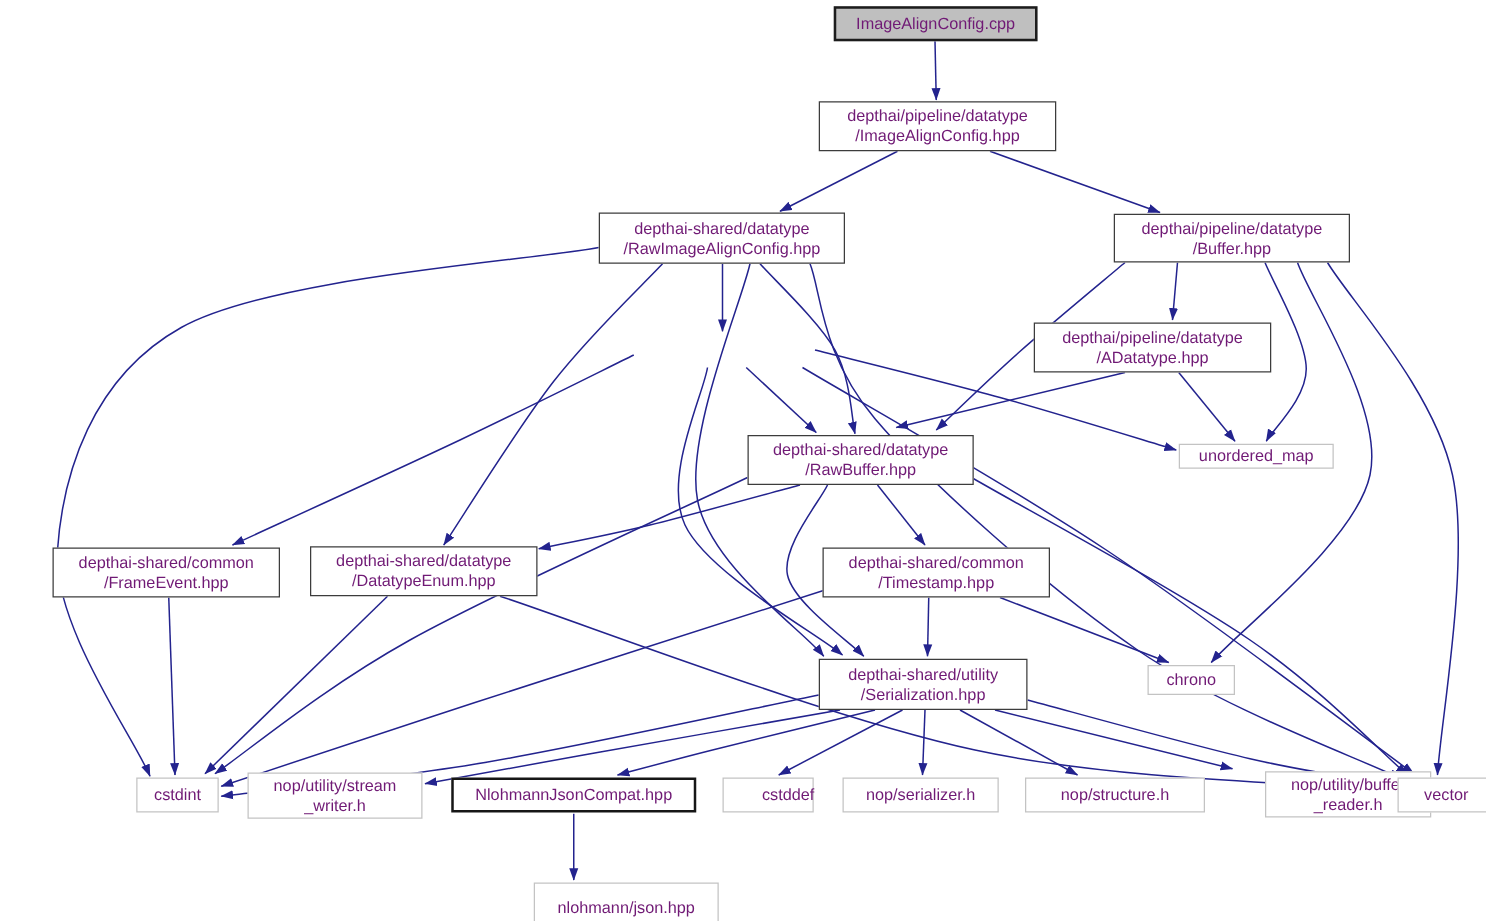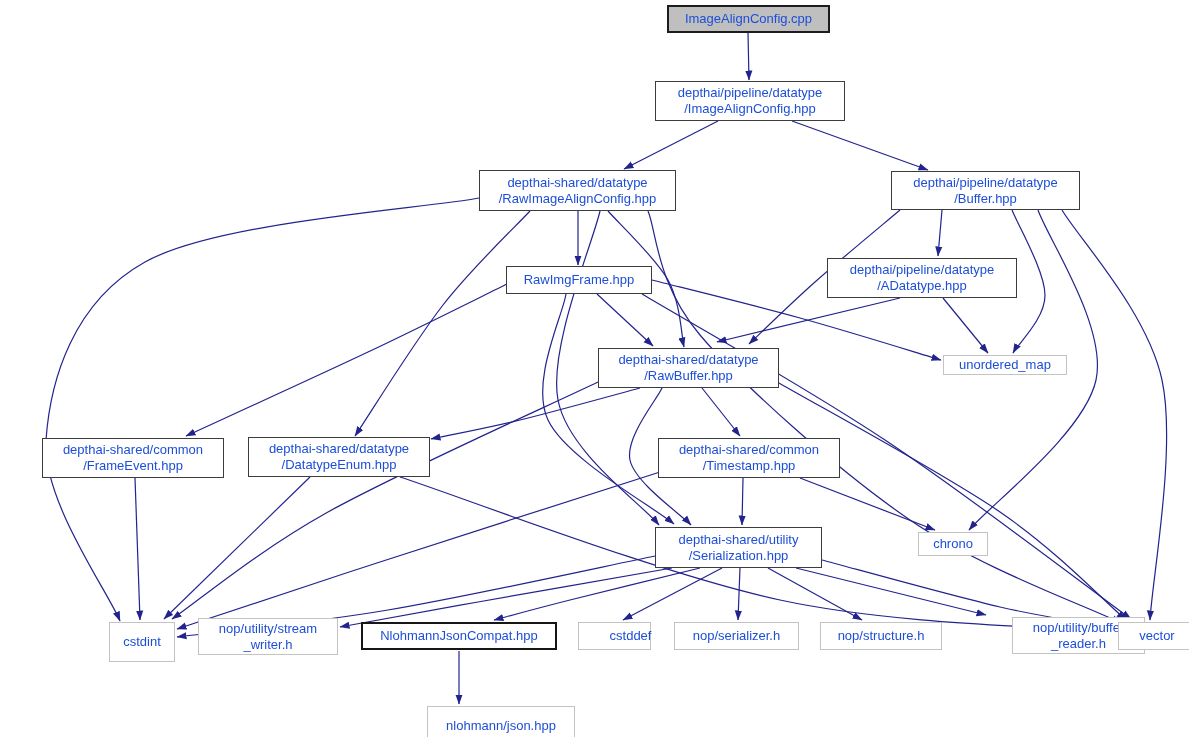--- a/index.html
+++ b/index.html
@@ -17,21 +17,21 @@
     background:#ffffff;
     border:1px solid #3c3c3c;
     display:flex;
     flex-direction:column;
     align-items:center;
     justify-content:center;
     text-align:center;
     z-index:2;
     font-size:13px;
     line-height:16px;
-    color:#1d4ed8;
+    color:#701a75;
     white-space:nowrap;
     cursor:default;
   }
   .gnode.root{background:#bfbfbf;border:2px solid #1c1c1c;}
   .gnode.bold{border:2px solid #161616;}
   .gnode.external{border:1px solid #c3c3c3;}
   .gnode.project{cursor:pointer;}
 </style>
 </head>
 <body>
@@ -95,23 +95,20 @@
       <span>/ImageAlignConfig.hpp</span>
     </div>
     <div class="gnode project" style="left: 479px; top: 170px; width: 197px; height: 41px;">
       <span>depthai-shared/datatype</span>
       <span>/RawImageAlignConfig.hpp</span>
     </div>
     <div class="gnode project" style="left: 891px; top: 171px; width: 189px; height: 39px;">
       <span>depthai/pipeline/datatype</span>
       <span>/Buffer.hpp</span>
     </div>
-    <div class="gnode project" style="left: 506px; top: 266px; width: 146px; height: 28px;">
-      <span>RawImgFrame.hpp</span>
-    </div>
     <div class="gnode project" style="left: 827px; top: 258px; width: 190px; height: 40px;">
       <span>depthai/pipeline/datatype</span>
       <span>/ADatatype.hpp</span>
     </div>
     <div class="gnode project" style="left: 598px; top: 348px; width: 181px; height: 40px;">
       <span>depthai-shared/datatype</span>
       <span>/RawBuffer.hpp</span>
     </div>
     <div class="gnode external" style="left: 943px; top: 355px; width: 124px; height: 20px;">
       <span>unordered_map</span>
@@ -128,37 +125,37 @@
       <span>depthai-shared/common</span>
       <span>/Timestamp.hpp</span>
     </div>
     <div class="gnode project" style="left: 655px; top: 527px; width: 167px; height: 41px;">
       <span>depthai-shared/utility</span>
       <span>/Serialization.hpp</span>
     </div>
     <div class="gnode external" style="left: 918px; top: 532px; width: 70px; height: 24px;">
       <span>chrono</span>
     </div>
-    <div class="gnode external" style="left: 109px; top: 622px; width: 66px; height: 40px;">
+    <div class="gnode external" style="left: 109px; top: 622px; width: 66px; height: 28px;">
       <span>cstdint</span>
     </div>
     <div class="gnode external" style="left: 198px; top: 618px; width: 140px; height: 37px;">
       <span>nop/utility/stream</span>
       <span>_writer.h</span>
     </div>
     <div class="gnode bold" style="left: 361px; top: 622px; width: 196px; height: 28px;">
       <span>NlohmannJsonCompat.hpp</span>
     </div>
     <div class="gnode external" style="left: 578px; top: 622px; width: 73px; height: 28px; padding-left: 32px;">
       <span>cstddef</span>
     </div>
     <div class="gnode external" style="left: 674px; top: 622px; width: 125px; height: 28px; text-align: right;">
       <span>nop/serializer.h</span>
     </div>
-    <div class="gnode external" style="left: 820px; top: 622px; width: 122px; height: 28px;">
+    <div class="gnode external" style="left: 820px; top: 622px; width: 144px; height: 28px;">
       <span>nop/structure.h</span>
     </div>
     <div class="gnode external" style="left: 1012px; top: 617px; width: 133px; height: 37px;">
       <span>nop/utility/buffer</span>
       <span>_reader.h</span>
     </div>
     <div class="gnode external" style="left: 1118px; top: 622px; width: 78px; height: 28px;">
       <span>vector</span>
     </div>
     <div class="gnode external" style="left: 385px; top: 706px; width: 148px; height: 39px; margin-left: 42px;">

